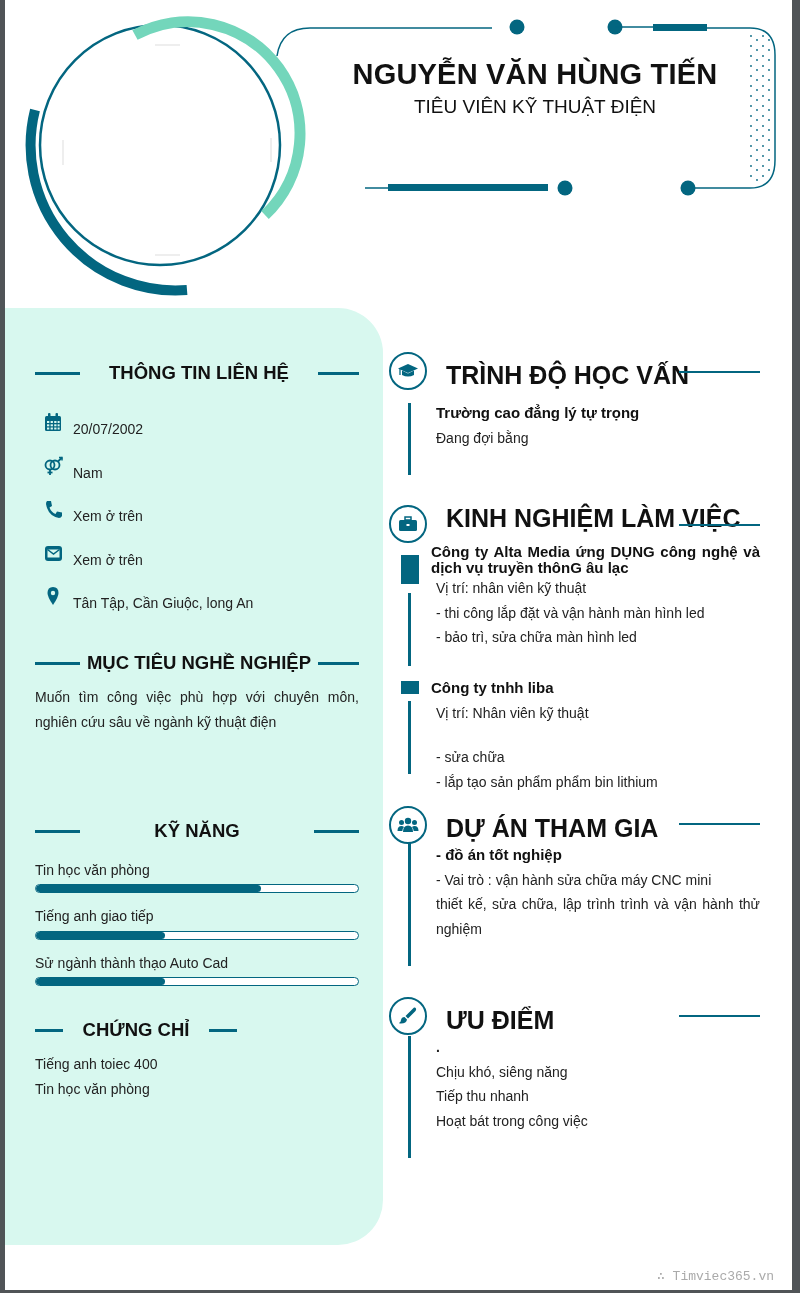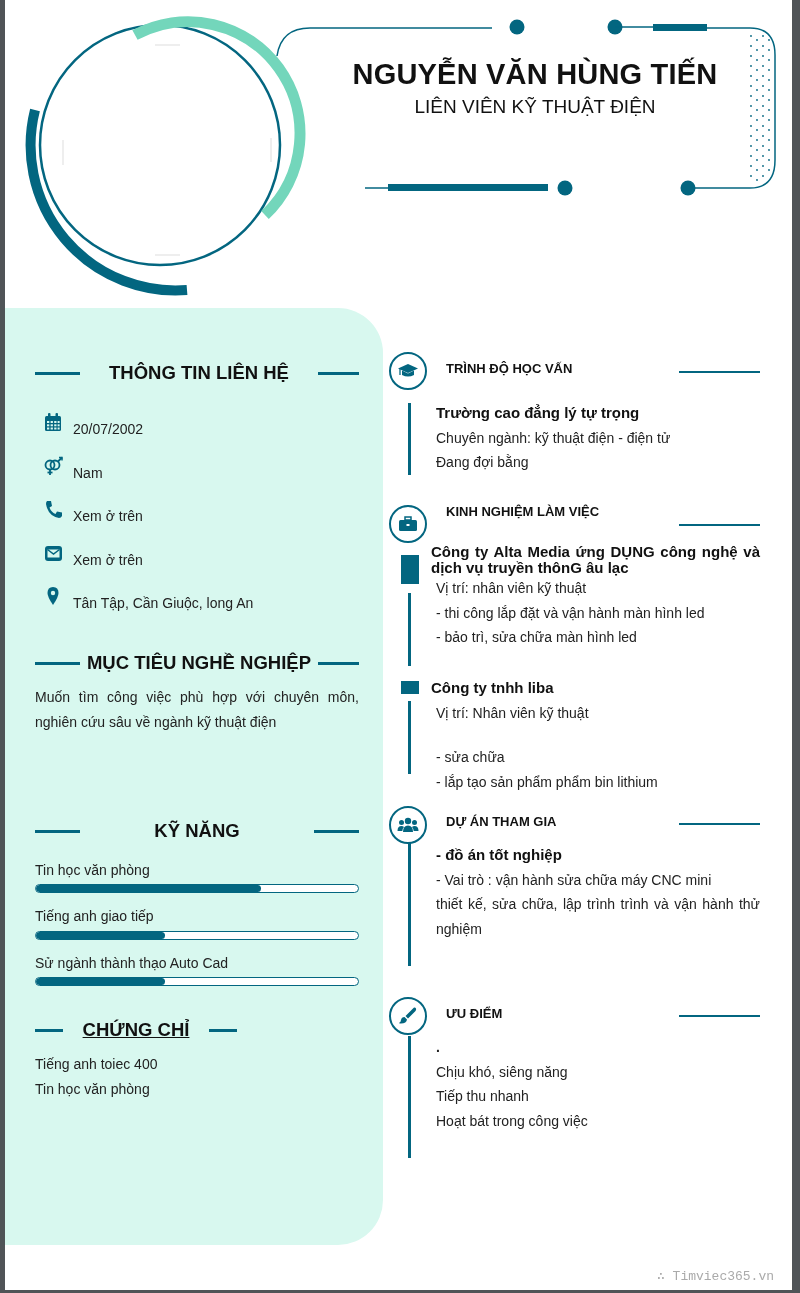--- a/index.html
+++ b/index.html
@@ -12,21 +12,21 @@
   .shead{position:absolute;display:flex;align-items:center;}
   .shead .ln{height:3px;background:#036680;}
   .shead .tt{font-weight:bold;font-size:18.5px;color:#111;white-space:nowrap;text-align:center;}
   .ci{position:absolute;left:38px;display:flex;align-items:center;font-size:14px;color:#222;}
   .ci .ic{width:22px;height:22px;margin-right:8px;position:relative;top:-6px;}
   .para{position:absolute;left:30px;width:324px;font-size:14px;line-height:24.5px;color:#222;text-align:justify;}
   .skill-label{position:absolute;left:30px;font-size:14px;color:#222;}
   .bar{position:absolute;left:30px;width:322px;height:7px;border:1.3px solid #036680;border-radius:5px;background:#fff;overflow:hidden;}
   .bar .fill{height:100%;background:#036680;border-radius:4px;}
   .rsec-icon{position:absolute;left:384px;width:34px;height:34px;border:2.5px solid #036680;border-radius:50%;background:#fff;display:flex;align-items:center;justify-content:center;}
-  .rhead{position:absolute;font-weight:bold;font-size:13px;color:#111;white-space:nowrap;}
+  .rhead{position:absolute;font-weight:bold;font-size:25px;color:#111;white-space:nowrap;}
   .rline{position:absolute;height:2px;background:#036680;}
   .vline{position:absolute;width:3px;background:#036680;}
   .rtext{position:absolute;left:431px;width:324px;font-size:14px;line-height:24.5px;color:#222;text-align:justify;}
   .rbold{font-weight:bold;font-size:15px;color:#111;}
   .sq{position:absolute;background:#036680;}
   .footer{position:absolute;right:18px;top:1268px;font-family:"Liberation Mono",monospace;font-size:13px;color:#aaa;}
 </style>
 </head>
 <body>
 
@@ -115,21 +115,21 @@
         <circle cx="752" cy="170" r="0.9"></circle>
         <circle cx="758" cy="166" r="0.9"></circle>
         <circle cx="764" cy="170" r="0.9"></circle>
       <circle cx="746" cy="176" r="0.9"></circle>
         <circle cx="752" cy="180" r="0.9"></circle>
         <circle cx="758" cy="176" r="0.9"></circle>
     </g>
   </svg>
 
   <div class="name">NGUYỄN VĂN HÙNG TIẾN</div>
-  <div class="role">LIÊN VIÊN KỸ THUẬT ĐIỆN</div>
+  <div class="role">TIÊU VIÊN KỸ THUẬT ĐIỆN</div>
 
   <div class="sidebar"></div>
 
   <div class="shead" style="left:30px;top:362px;width:324px;">
     <div class="ln" style="width:45px;"></div>
     <div class="tt" style="flex:1;">THÔNG TIN LIÊN HỆ</div>
     <div class="ln" style="width:41px;"></div>
   </div>
 
   <div class="ci" style="top:418px;">
@@ -216,41 +216,40 @@
       <div class="fill" style="width:40%;"></div>
     </div>
 
   <div class="skill-label" style="top:955px;">Sử ngành thành thạo Auto Cad</div>
   <div class="bar" style="top:977px;">
       <div class="fill" style="width:40%;"></div>
     </div>
 
   <div class="shead" style="left:30px;top:1019px;width:202px;">
     <div class="ln" style="width:28px;"></div>
-    <div class="tt" style="flex:1;text-decoration:underline;">CHỨNG CHỈ</div>
+    <div class="tt" style="flex:1;">CHỨNG CHỈ</div>
     <div class="ln" style="width:28px;"></div>
   </div>
   <div class="para" style="top:1052px;">
     <div>Tiếng anh toiec 400</div>
     <div>Tin học văn phòng</div>
   </div>
 
   <div class="rsec-icon" style="top:352px;">
     <svg width="22" height="18" viewBox="0 0 22 18">
       <polygon points="11,2 21,6.5 11,11 1,6.5" fill="#036680"></polygon>
       <path d="M5 8.5 L5 13 Q11 16 17 13 L17 8.5 L11 11.5 Z" fill="#036680"></path>
       <line x1="3" y1="7" x2="3" y2="13" stroke="#036680" stroke-width="1.3"></line>
     </svg>
   </div>
   <div class="rhead" style="left:441px;top:361px;">TRÌNH ĐỘ HỌC VẤN</div>
   <div class="rline" style="left:674px;top:371px;width:81px;"></div>
   <div class="vline" style="left:403px;top:403px;height:72px;"></div>
   <div class="rtext" style="top:401px;">
     <div class="rbold">Trường cao đẳng lý tự trọng</div>
-    <div>Chuyên ngành: kỹ thuật điện - điện tử</div>
     <div>Đang đợi bằng</div>
   </div>
 
   <div class="rsec-icon" style="top:505px;">
     <svg width="20" height="16" viewBox="0 0 20 16">
       <rect x="7" y="1" width="6" height="3" fill="none" stroke="#036680" stroke-width="1.5"></rect>
       <rect x="1" y="4" width="18" height="11" rx="1.5" fill="#036680"></rect>
       <rect x="8.5" y="8" width="3" height="2" fill="#fff"></rect>
     </svg>
   </div>

